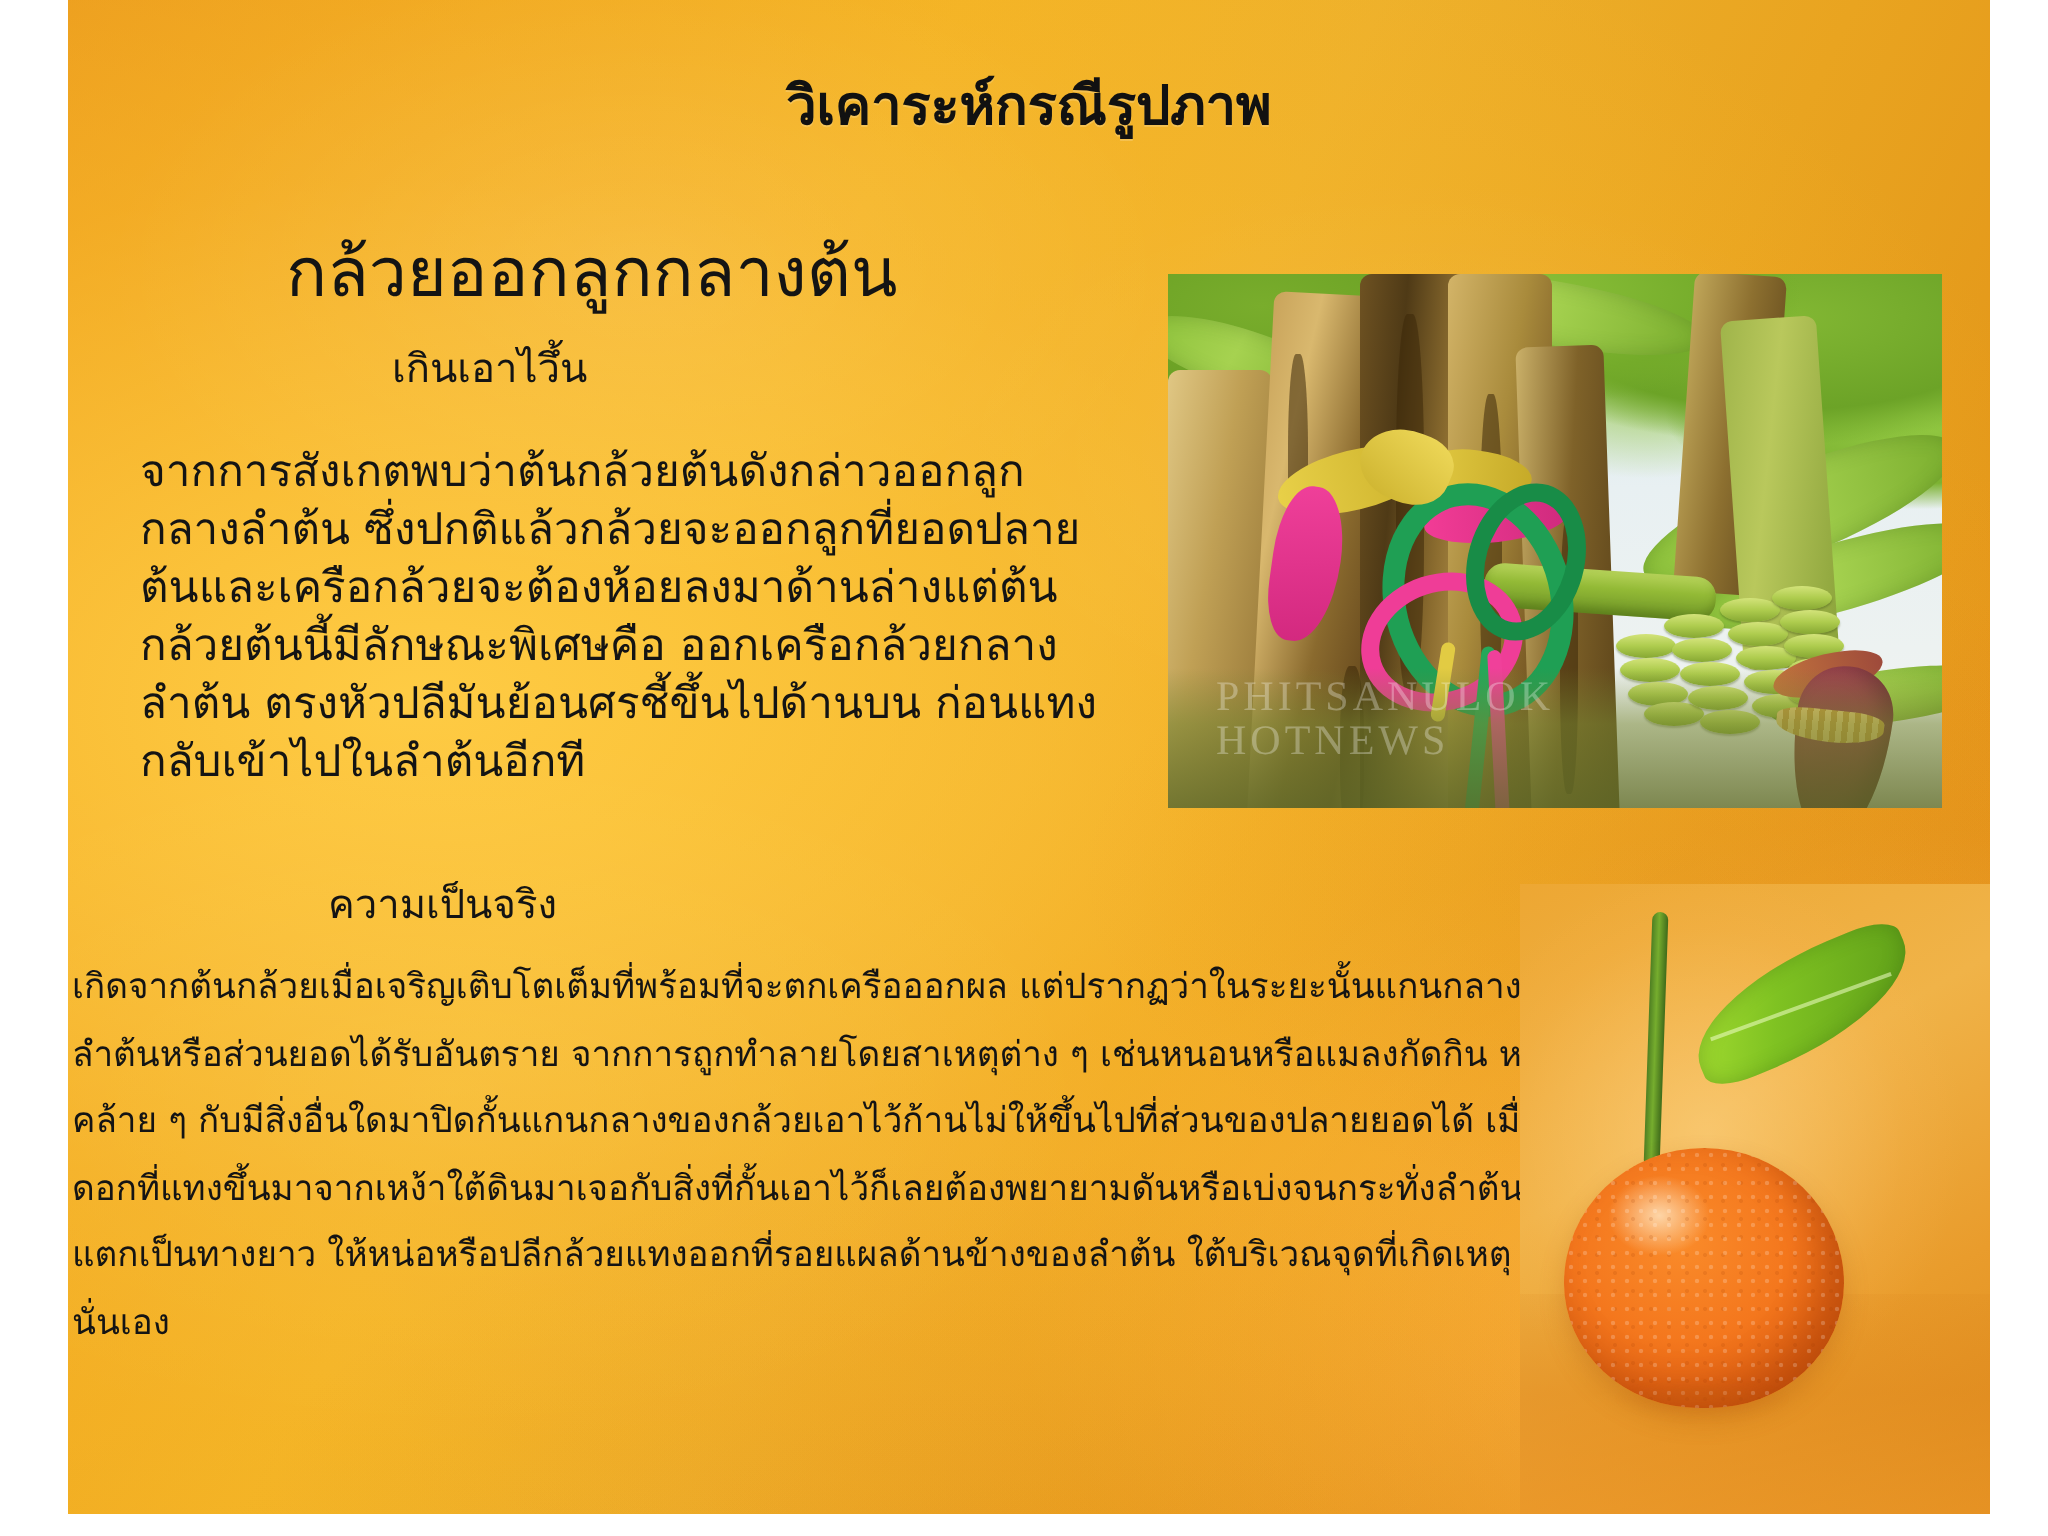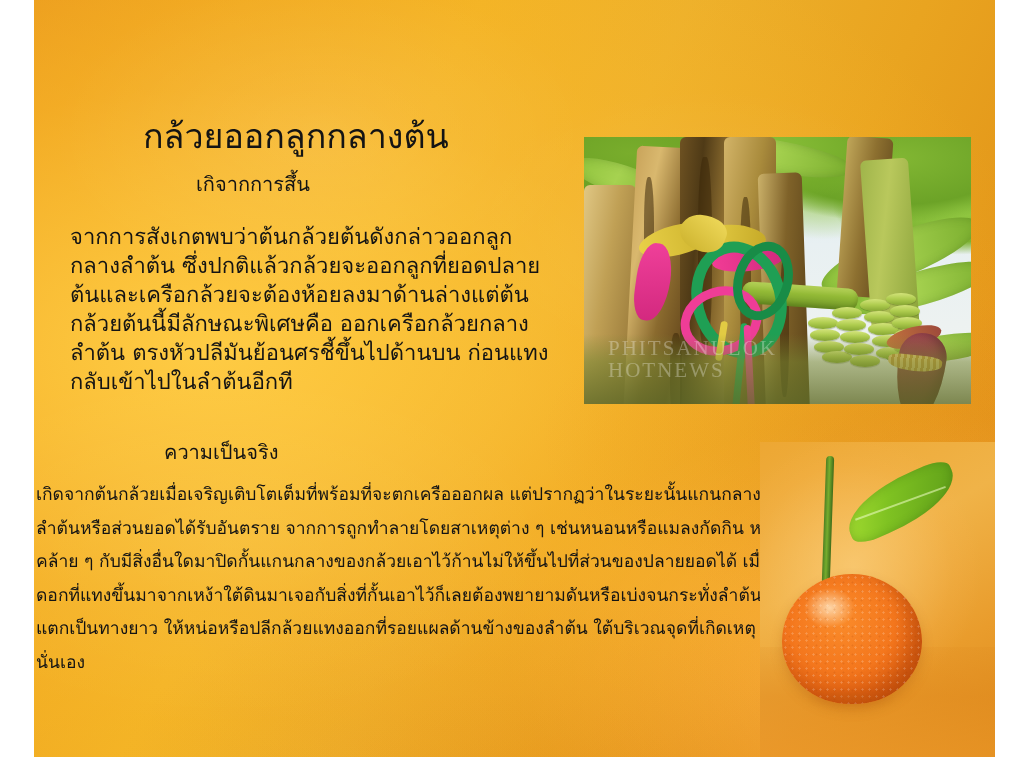--- a/index.html
+++ b/index.html
@@ -288,24 +288,25 @@
   }
 </style>
 </head>
 <body>
 
 <div id="slide-root">
 
   <div id="slide-canvas">
     <div id="slide-texture"></div>
 
+    <div class="ttl" id="title-text">วิเคาระห์กรณีรูปภาพ</div>
 
     <div class="ttl" id="heading-1">กล้วยออกลูกกลางต้น</div>
 
-    <div class="ttl" id="heading-2">เกิจากการสึ้น</div>
+    <div class="ttl" id="heading-2">เกินเอาไวึ้น</div>
 
     <div class="body-para" id="para-1">จากการสังเกตพบว่าต้นกล้วยต้นดังกล่าวออกลูกกลางลำต้น  ซึ่งปกติแล้วกล้วยจะออกลูกที่ยอดปลายต้นและเครือกล้วยจะต้องห้อยลงมาด้านล่างแต่ต้นกล้วยต้นนี้มีลักษณะพิเศษคือ  ออกเครือกล้วยกลางลำต้น  ตรงหัวปลีมันย้อนศรชี้ขึ้นไปด้านบน ก่อนแทงกลับเข้าไปในลำต้นอีกที</div>
 
     <div class="ttl" id="heading-3">ความเป็นจริง</div>
 
     <div class="body-para" id="para-2">เกิดจากต้นกล้วยเมื่อเจริญเติบโตเต็มที่พร้อมที่จะตกเครือออกผล   แต่ปรากฏว่าในระยะนั้นแกนกลางลำต้นหรือส่วนยอดได้รับอันตราย  จากการถูกทำลายโดยสาเหตุต่าง ๆ เช่นหนอนหรือแมลงกัดกิน หรือคล้าย ๆ กับมีสิ่งอื่นใดมาปิดกั้นแกนกลางของกล้วยเอาไว้ก้านไม่ให้ขึ้นไปที่ส่วนของปลายยอดได้  เมื่อช่อดอกที่แทงขึ้นมาจากเหง้าใต้ดินมาเจอกับสิ่งที่กั้นเอาไว้ก็เลยต้องพยายามดันหรือเบ่งจนกระทั่งลำต้นปริแตกเป็นทางยาว  ให้หน่อหรือปลีกล้วยแทงออกที่รอยแผลด้านข้างของลำต้น ใต้บริเวณจุดที่เกิดเหตุนั่นเอง</div>
 
     <div id="banana-photo">
       <div class="layer bp-sky"></div>
       <div class="layer bp-foliage"></div>

